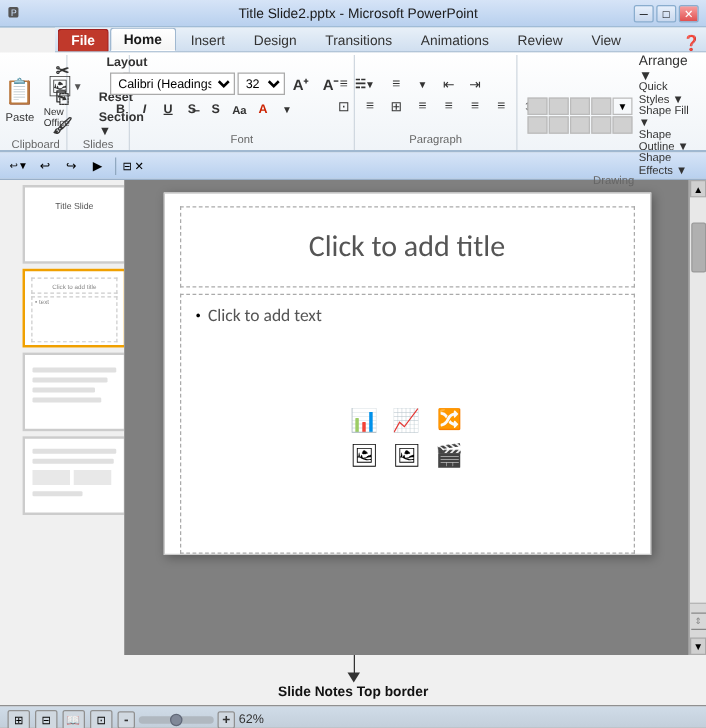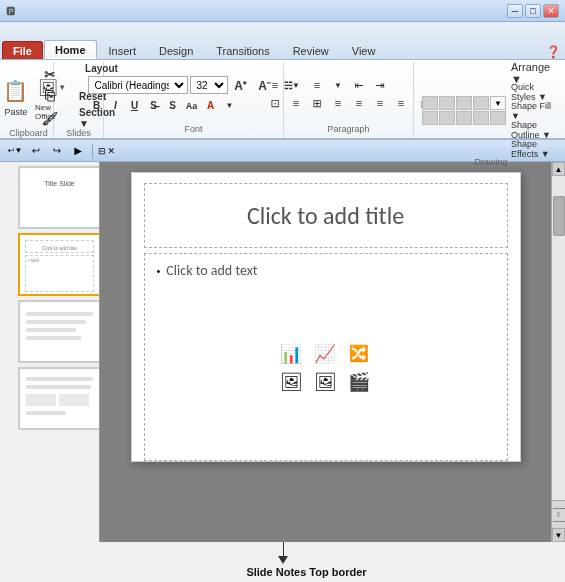--- a/index.html
+++ b/index.html
@@ -20,25 +20,26 @@
     .title-btn {
       width: 16px; height: 14px; border: 1px solid #8aadce; border-radius: 2px;
       background: linear-gradient(to bottom, #e8f0fb, #c8d8ee);
       display: flex; align-items: center; justify-content: center; font-size: 9px; cursor: pointer;
     }
     .title-btn.close { background: linear-gradient(to bottom, #f8a0a0, #e05050); color: white; }
 
     
     .ribbon-tabs {
       background: linear-gradient(to bottom, #e8f0f8, #d0dff0);
-      height: 38px;
+      height: 20px;
       display: flex;
       align-items: flex-end;
       padding-left: 2px;
       border-bottom: 1px solid #a0b8d0;
+      margin-left: 44px;
     }
     .ribbon-tab {
       padding: 3px 10px 2px;
       font-size: 11px;
       cursor: pointer;
       border: 1px solid transparent;
       border-bottom: none;
       border-radius: 3px 3px 0 0;
       color: #333;
       margin-right: 1px;
@@ -354,21 +355,20 @@
     }
     .annotation-label {
       position: absolute;
       bottom: 4px;
       left: 50%;
       transform: translateX(-50%);
       font-size: 11px;
       color: #111;
       white-space: nowrap;
       font-weight: bold;
-      margin-left: 24px;
     }
 
     .format-row {
       display: flex; align-items: center; gap: 1px;
     }
     .fmt-btn {
       width: 18px; height: 17px; border: 1px solid transparent; border-radius: 2px;
       display: flex; align-items: center; justify-content: center;
       font-size: 10px; font-weight: bold; cursor: pointer; color: #333;
     }
@@ -377,33 +377,35 @@
       width: 20px; height: 17px; border: 1px solid transparent; border-radius: 2px;
       display: flex; align-items: center; justify-content: center;
       font-size: 9px; cursor: pointer; color: #333;
     }
   </style>
 </head>
 <body>
 
 <div class="title-bar">
   <div style="width:60px; font-size:10px; color:#555;">🅿</div>
+  <div class="title-bar-text">Title Slide2.pptx - Microsoft PowerPoint</div>
   <div class="title-bar-controls">
     <div class="title-btn">─</div>
     <div class="title-btn">□</div>
     <div class="title-btn close">✕</div>
   </div>
 </div>
 
 <div class="ribbon-tabs">
   <div class="ribbon-tab" style="background:#c0392b; color:white; font-weight:bold;">File</div>
   <div class="ribbon-tab active">Home</div>
   <div class="ribbon-tab">Insert</div>
   <div class="ribbon-tab">Design</div>
   <div class="ribbon-tab">Transitions</div>
+  <div class="ribbon-tab">Animations</div>
   <div class="ribbon-tab">Review</div>
   <div class="ribbon-tab">View</div>
   <div style="margin-left:auto; display:flex; align-items:center; margin-right:4px;">
     <div style="font-size:12px; cursor:pointer;">❓</div>
   </div>
 </div>
 
 <div class="ribbon">
 
   <div class="ribbon-group">

